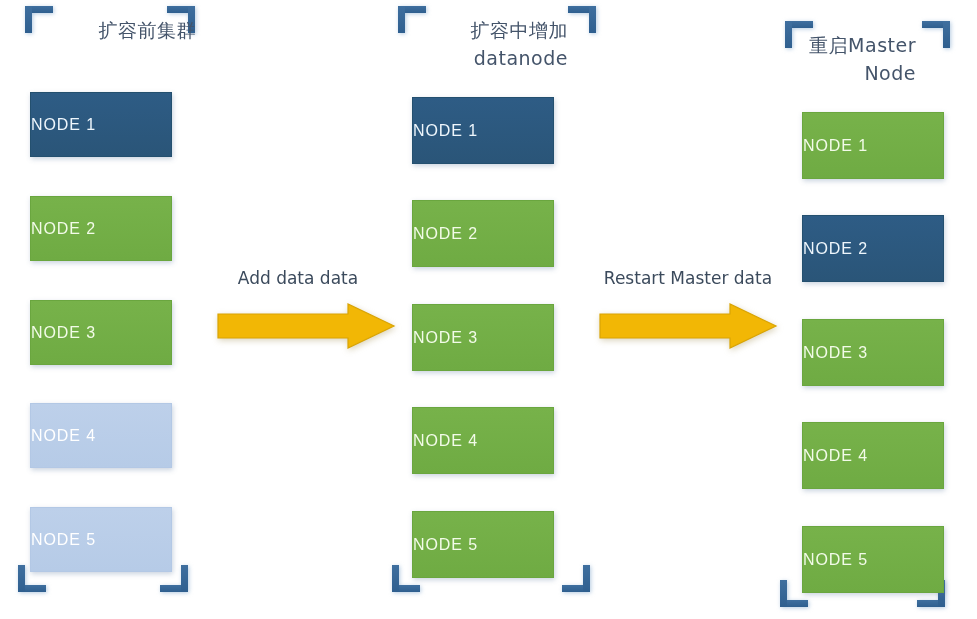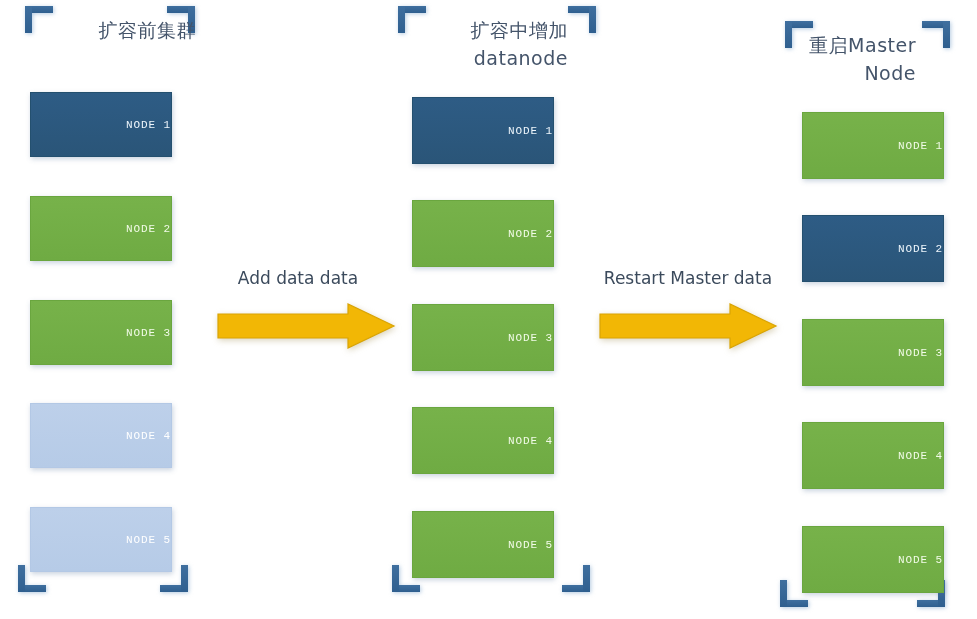--- a/index.html
+++ b/index.html
@@ -73,26 +73,26 @@
   }
   .panel-1 .panel-title { left: 48px; top: 16px;  width: 148px; }
   .panel-2 .panel-title { left: 66px; top: 16px;  width: 172px; }
   .panel-3 .panel-title { left: 80px; top: 16px;  width: 176px; }
 
   
   .node {
     position: absolute;
     display: flex;
     align-items: center;
-    justify-content: flex-end;
+    justify-content: flex-start;
     color: #ffffff;
-    font-size: 11px;
+    font-size: 16px;
     letter-spacing: 0.9px;
     box-shadow: 1px 2px 5px rgba(80,110,150,0.30);
-    font-family: Liberation Mono, monospace;
+    font-family: Liberation Sans, sans-serif;
   }
   .node.blue {
     background: linear-gradient(180deg, #2e5c85 0%, #2a5578 100%);
     border: 1px solid #24506f;
     color: #eef6fc;
   }
   .node.green {
     background: linear-gradient(180deg, #77b24a 0%, #6fab43 100%);
     border: 1px solid #6aa63f;
     color: #f2fbe8;

